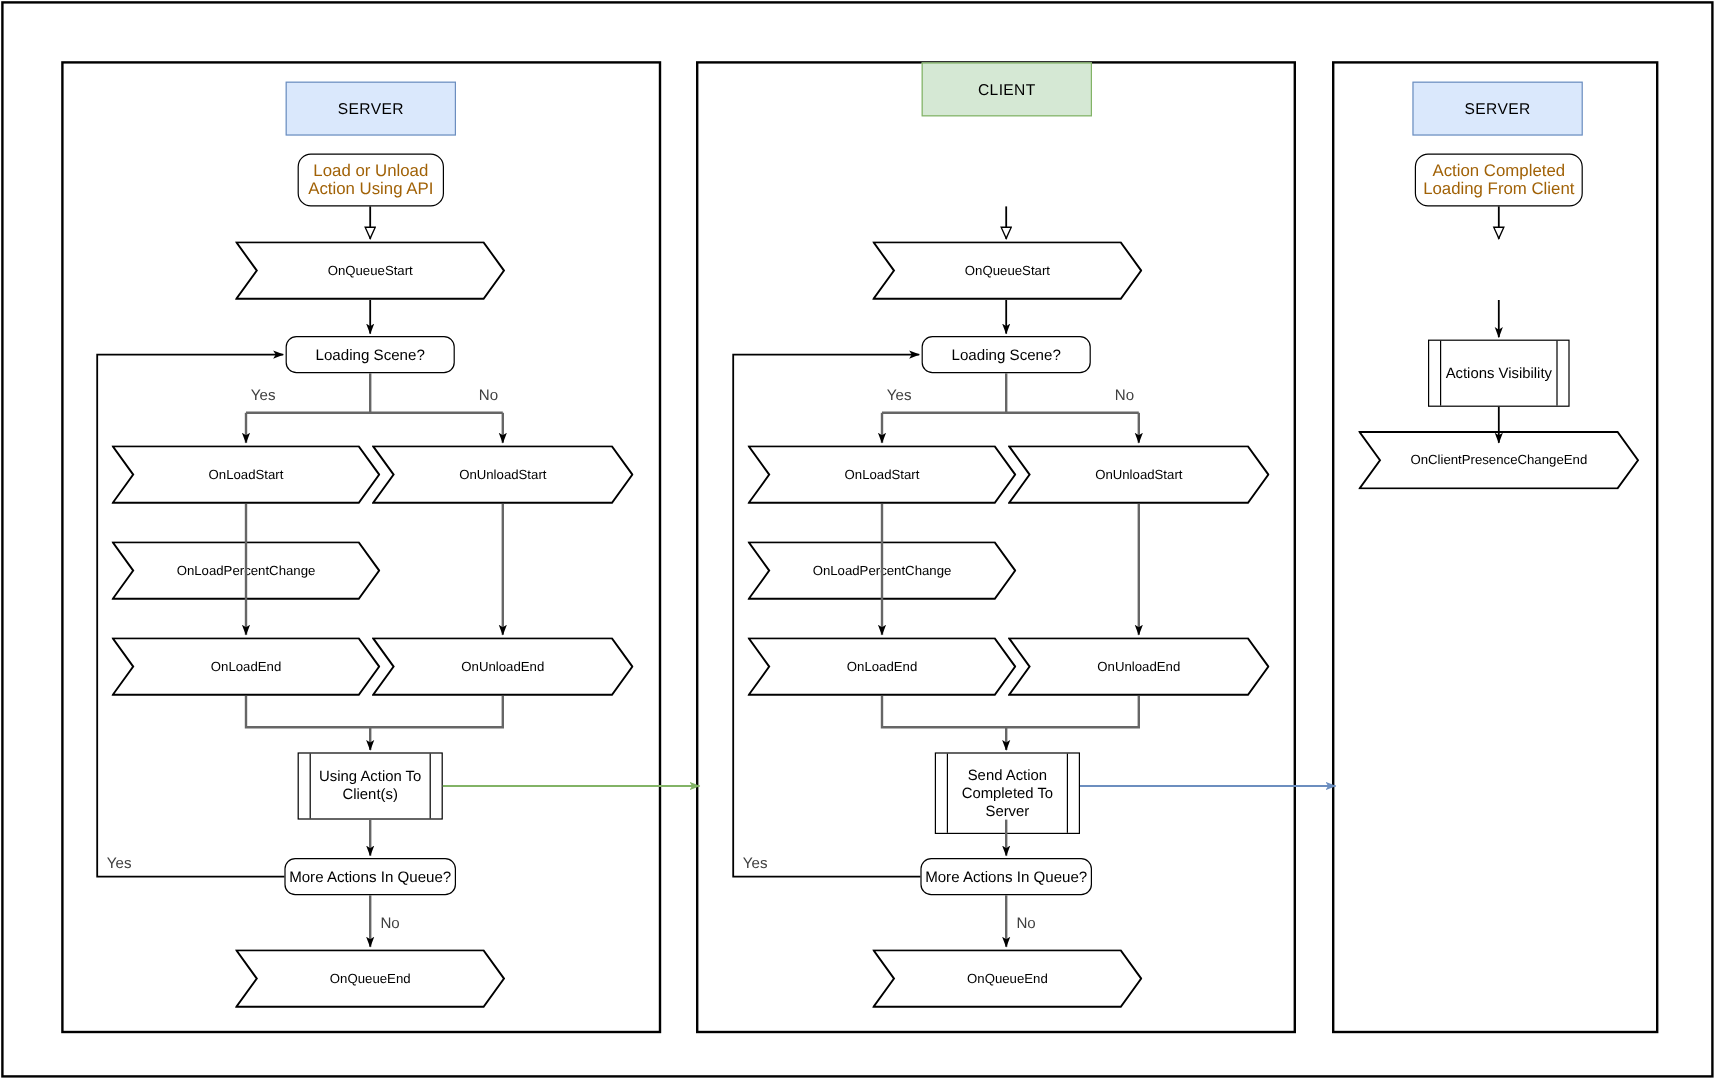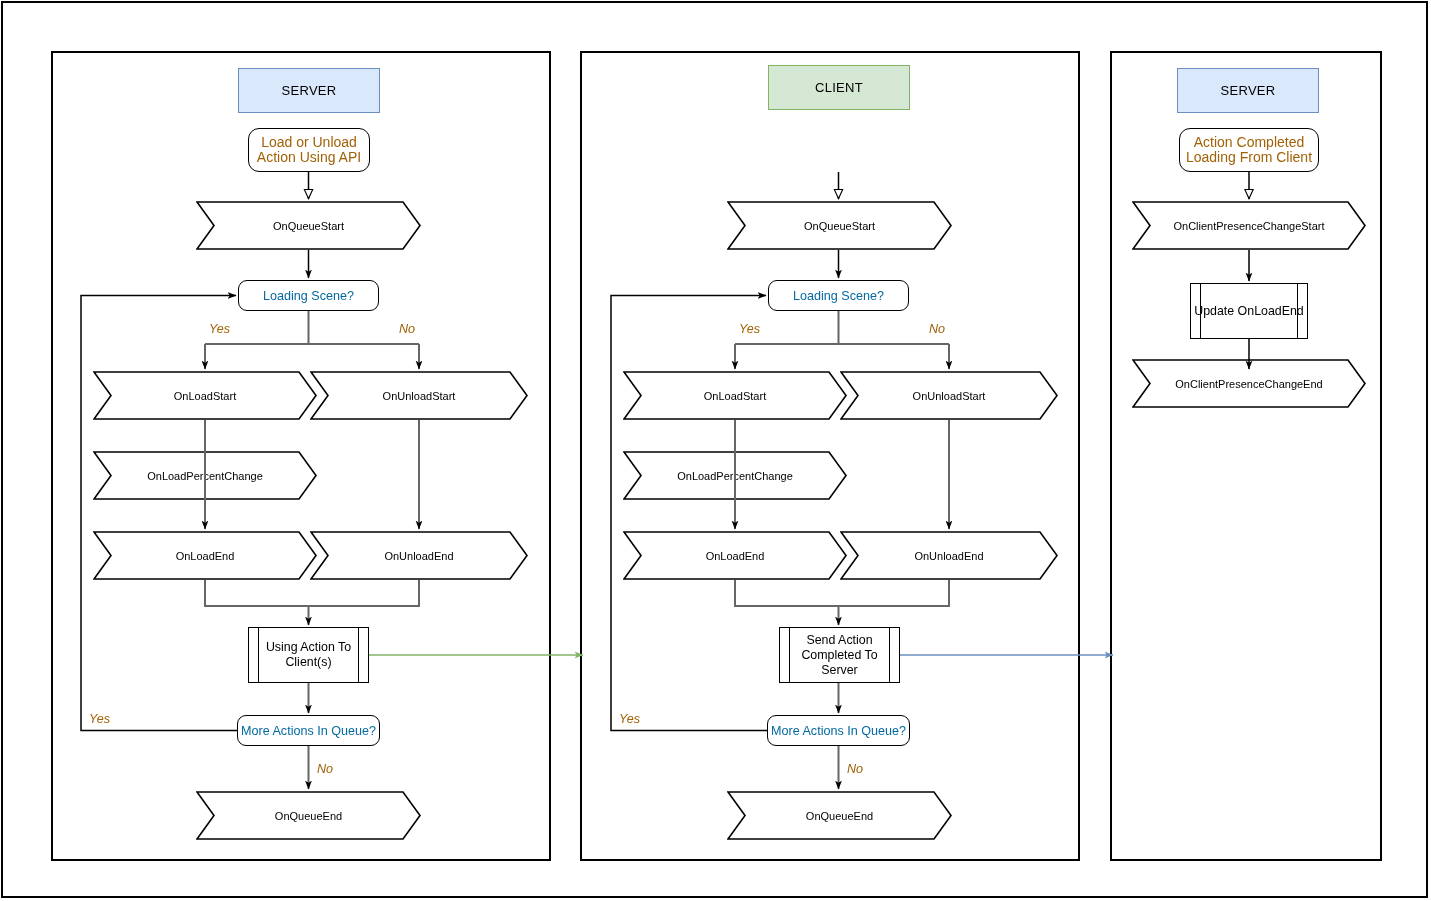--- a/index.html
+++ b/index.html
@@ -57,21 +57,21 @@
     position: absolute;
     box-sizing: border-box;
     border: 1.8px solid #000000;
     border-radius: 9px;
     background: #ffffff;
     display: flex;
     align-items: center;
     justify-content: center;
     text-align: center;
     font-size: 12.6px;
-    color: #0369a1;
+    color: #000000;
   }
   .chev-wrap {
     position: absolute;
   }
   .chev-wrap svg { display: block; }
   .chev-label {
     position: absolute;
     left: 0; top: 0;
     width: 100%; height: 100%;
     display: flex;
@@ -108,23 +108,22 @@
   }
   .edge {
     position: absolute;
     left: 0; top: 0;
     width: 1431px; height: 901px;
     pointer-events: none;
   }
   .elabel {
     position: absolute;
     font-size: 12.6px;
-    color: #a16207;
+    color: #404040;
     white-space: nowrap;
-    font-style: italic;
   }
 </style>
 </head>
 <body>
 
 <div id="stage">
 
   <div id="outer-frame"></div>
 
   <div class="panel" style="left:51px; top:51px; width:500px; height:810px;"></div>
@@ -197,21 +196,21 @@
 
   <div class="chev-wrap" style="left:196px; top:791px; width:225px; height:49px;">
     <svg width="225" height="49" viewBox="0 0 225 49">
       <polygon points="1,1 207,1 224,24.5 207,48 1,48 18,24.5" fill="#ffffff" stroke="#000000" stroke-width="1.6"></polygon>
     </svg>
     <div class="chev-label">OnQueueEnd</div>
   </div>
 
   <div class="panel" style="left:580px; top:51px; width:500px; height:810px;"></div>
 
-  <div class="hdr" style="left:768px; top:65px; width:142px; height:45px; background:#d5e8d4; border:1.6px solid #82b366;">
+  <div class="hdr" style="left:768px; top:52px; width:142px; height:45px; background:#d5e8d4; border:1.6px solid #82b366;">
     <span>CLIENT</span>
   </div>
 
 
   <div class="chev-wrap" style="left:727px; top:201px; width:225px; height:49px;">
     <svg width="225" height="49" viewBox="0 0 225 49">
       <polygon points="1,1 207,1 224,24.5 207,48 1,48 18,24.5" fill="#ffffff" stroke="#000000" stroke-width="1.6"></polygon>
     </svg>
     <div class="chev-label">OnQueueStart</div>
   </div>
@@ -249,21 +248,21 @@
     <div class="chev-label">OnLoadEnd</div>
   </div>
 
   <div class="chev-wrap" style="left:840px; top:531px; width:218px; height:49px;">
     <svg width="218" height="49" viewBox="0 0 218 49">
       <polygon points="1,1 200,1 217,24.5 200,48 1,48 18,24.5" fill="#ffffff" stroke="#000000" stroke-width="1.6"></polygon>
     </svg>
     <div class="chev-label">OnUnloadEnd</div>
   </div>
 
-  <div class="pproc" style="left:779px; top:627px; width:121px; height:56px;">
+  <div class="pproc" style="left:779px; top:627px; width:121px; height:68px;">
     <div class="bar" style="left:9px;"></div>
     <div class="bar" style="right:9px;"></div>
     <div class="txt">Send Action
 Completed To
 Server</div>
   </div>
 
   <div class="dec" style="left:767px; top:715px; width:143px; height:31px;">More Actions In Queue?</div>
 
   <div class="elabel" style="left:619px; top:712px;">Yes</div>
@@ -278,31 +277,25 @@
 
   <div class="panel" style="left:1110px; top:51px; width:272px; height:810px;"></div>
 
   <div class="hdr" style="left:1177px; top:68px; width:142px; height:45px; background:#dae8fc; border:1.6px solid #6c8ebf;">
     <span>SERVER</span>
   </div>
 
   <div class="term" style="left:1179px; top:128px; width:140px; height:44px;">Action Completed
 Loading From Client</div>
 
-  <div class="chev-wrap" style="left:1132px; top:201px; width:234px; height:49px;">
-    <svg width="234" height="49" viewBox="0 0 234 49">
-      <polygon points="1,1 216,1 233,24.5 216,48 1,48 18,24.5" fill="#ffffff" stroke="#000000" stroke-width="1.6"></polygon>
-    </svg>
-    <div class="chev-label">OnClientPresenceChangeStart</div>
-  </div>
 
   <div class="pproc" style="left:1190px; top:283px; width:118px; height:56px;">
     <div class="bar" style="left:9px;"></div>
     <div class="bar" style="right:9px;"></div>
-    <div class="txt">Update OnLoadEnd</div>
+    <div class="txt">Actions Visibility</div>
   </div>
 
   <div class="chev-wrap" style="left:1132px; top:359px; width:234px; height:49px;">
     <svg width="234" height="49" viewBox="0 0 234 49">
       <polygon points="1,1 216,1 233,24.5 216,48 1,48 18,24.5" fill="#ffffff" stroke="#000000" stroke-width="1.6"></polygon>
     </svg>
     <div class="chev-label">OnClientPresenceChangeEnd</div>
   </div>
 
   <svg class="edge" viewBox="0 0 1431 901">

